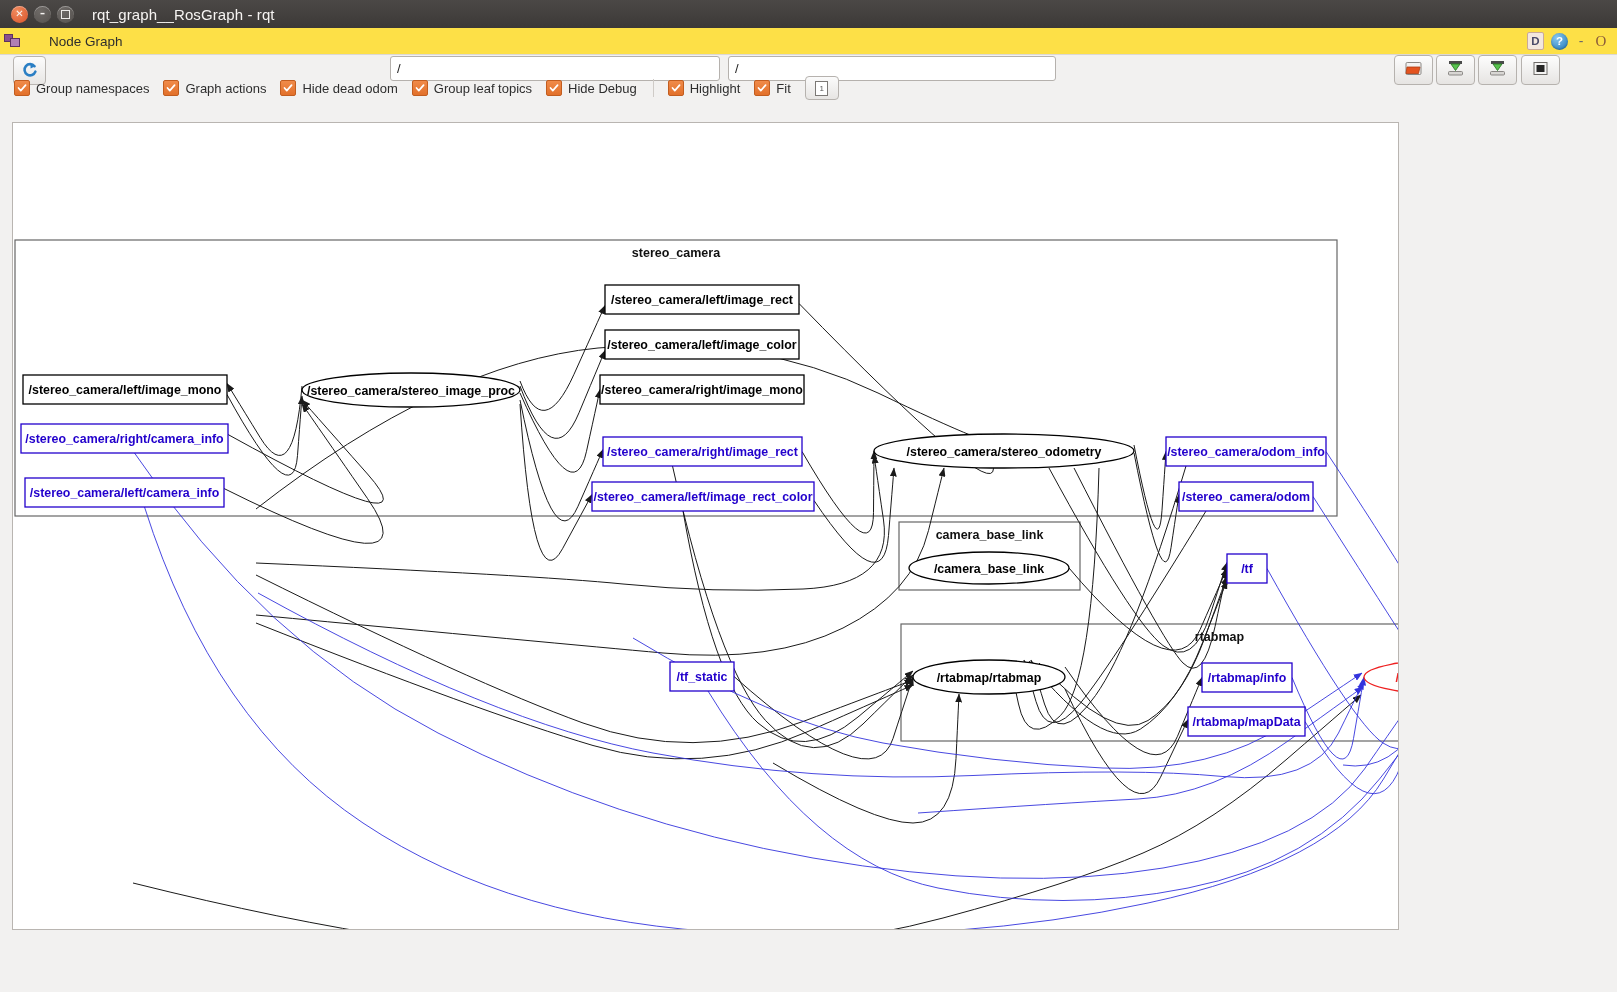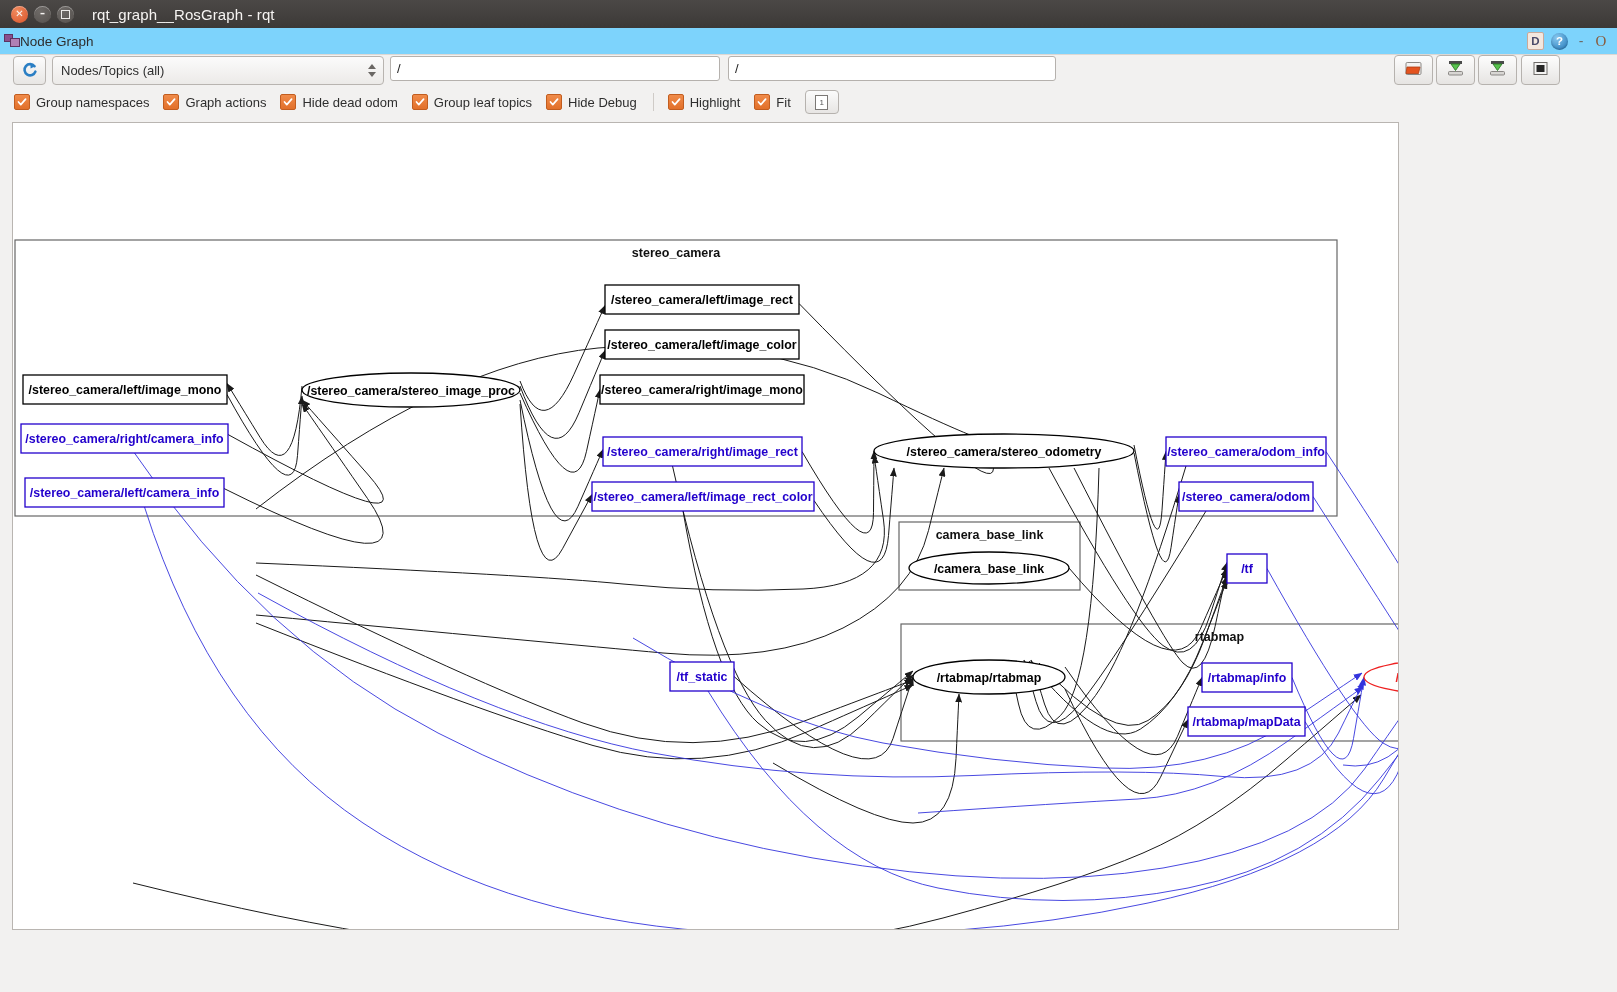--- a/index.html
+++ b/index.html
@@ -28,22 +28,22 @@
   .wbtn .g{font-family:"DejaVu Sans",sans-serif;font-size:10px;font-weight:bold;}
   .wbtn.max .sq{width:7px;height:7px;border:1.5px solid #eceae8;}
   .wtitle{
     margin-left:18px;color:#f6f4f2;font-size:15px;font-weight:normal;
     letter-spacing:.1px;
   }
 
   
   .dockhdr{
     position:absolute;left:0;top:28px;width:1617px;height:26px;
-    background:#7dd3fc;border-bottom:1px solid #dcd8d4;
-    display:flex;align-items:center;
+    background:#fde047;border-bottom:1px solid #dcd8d4;
+    display:flex;align-items:center;gap:29px;
   }
   .dockicon{width:15px;height:14px;margin-left:4px;position:relative;}
   .dockicon i{position:absolute;display:block;background:#8a4f8e;border:1px solid #5d3361;}
   .dockicon i.a{left:0;top:0;width:7px;height:6px;}
   .dockicon i.b{left:6px;top:4px;width:8px;height:7px;background:#b07fb4;}
   .docktitle{font-size:13.5px;color:#2e2e2e;margin-left:1px;}
   .dockright{margin-left:auto;display:flex;align-items:center;gap:7px;margin-right:9px;}
   .dbox{
     width:15px;height:16px;border:1px solid #c9a99a;background:#f3e7df;
     color:#4a4a6a;font-size:11.5px;font-weight:bold;
@@ -91,21 +91,21 @@
 
   .rbtn{
     position:absolute;top:0px;width:37px;height:28px;
     background:linear-gradient(180deg,#fdfdfd,#e6e4e2);
     border:1px solid #b6b2ae;border-radius:4px;
     display:flex;align-items:center;justify-content:center;
   }
   #rb1{left:1394px;} #rb2{left:1436px;} #rb3{left:1478px;} #rb4{left:1521px;}
 
   
-  .tb2{position:absolute;left:0;top:89px;width:1336px;height:26px;display:flex;align-items:center;}
+  .tb2{position:absolute;left:0;top:75px;width:1336px;height:26px;display:flex;align-items:center;}
   .cb{display:flex;align-items:center;margin-left:14px;}
   .cb .box{
     width:14px;height:14px;border-radius:2px;
     background:linear-gradient(180deg,#f08b4a,#e2702a);
     border:1px solid #c25d1f;
     display:flex;align-items:center;justify-content:center;margin-right:6px;
   }
   .cb .box svg{display:block;}
   .cb .t{font-size:13px;color:#2e2e2e;white-space:nowrap;}
   .vsep{width:1px;height:18px;background:#cfcbc7;margin-left:16px;}
@@ -167,27 +167,20 @@
   <div class="tb1">
     <div class="refresh-btn">
       <span>
         <svg width="17" height="17" viewBox="0 0 17 17">
           <path d="M13.5 4.2 A5.6 5.6 0 1 0 14.4 9.6" fill="none" stroke="#2b7fc4" stroke-width="2.6" stroke-linecap="round"></path>
           <path d="M9.4 1.4 L14.6 4.0 L9.6 6.6 Z" fill="#2b7fc4"></path>
         </svg>
       </span>
     </div>
 
-    <div class="combo">
-      <span class="lbl">Nodes/Topics (all)</span>
-      <span class="arrows">
-          <i class="up"></i>
-          <i class="dn"></i>
-        </span>
-    </div>
 
     <input id="tin1" class="tin" type="text" value="/" style="">
     <input id="tin2" class="tin" type="text" value="/" style="">
 
     <div class="rbtn" id="rb1">
       <span>
         <svg width="19" height="17" viewBox="0 0 19 17">
           <rect x="2" y="2.5" width="15" height="12" rx="1.2" fill="#f4f2f0" stroke="#8a8784"></rect>
           <path d="M3 7 H16 L14.5 13.5 H2 Z" fill="#e4531f" stroke="#b03d12" stroke-width=".8"></path>
         </svg>

